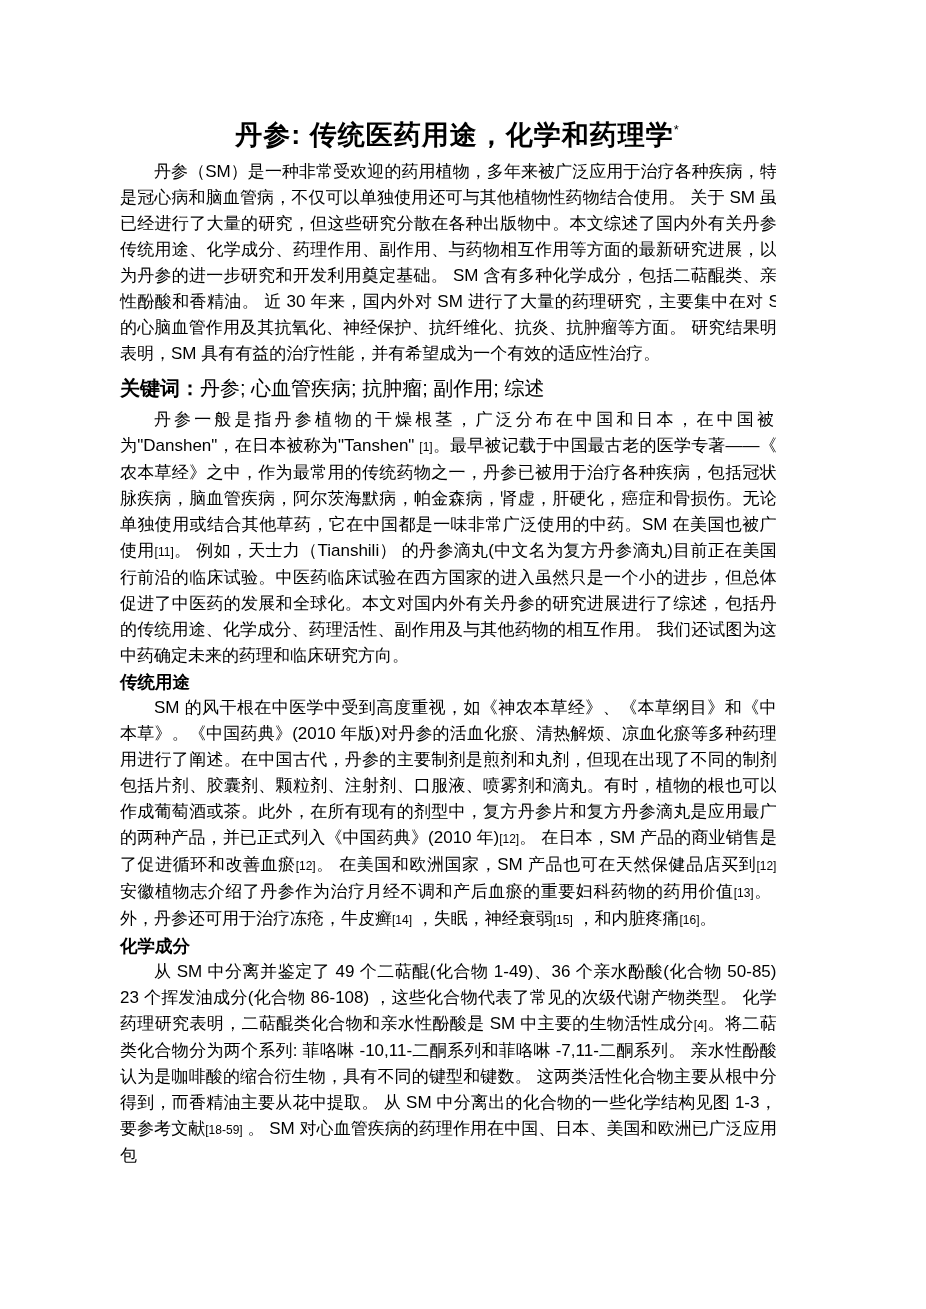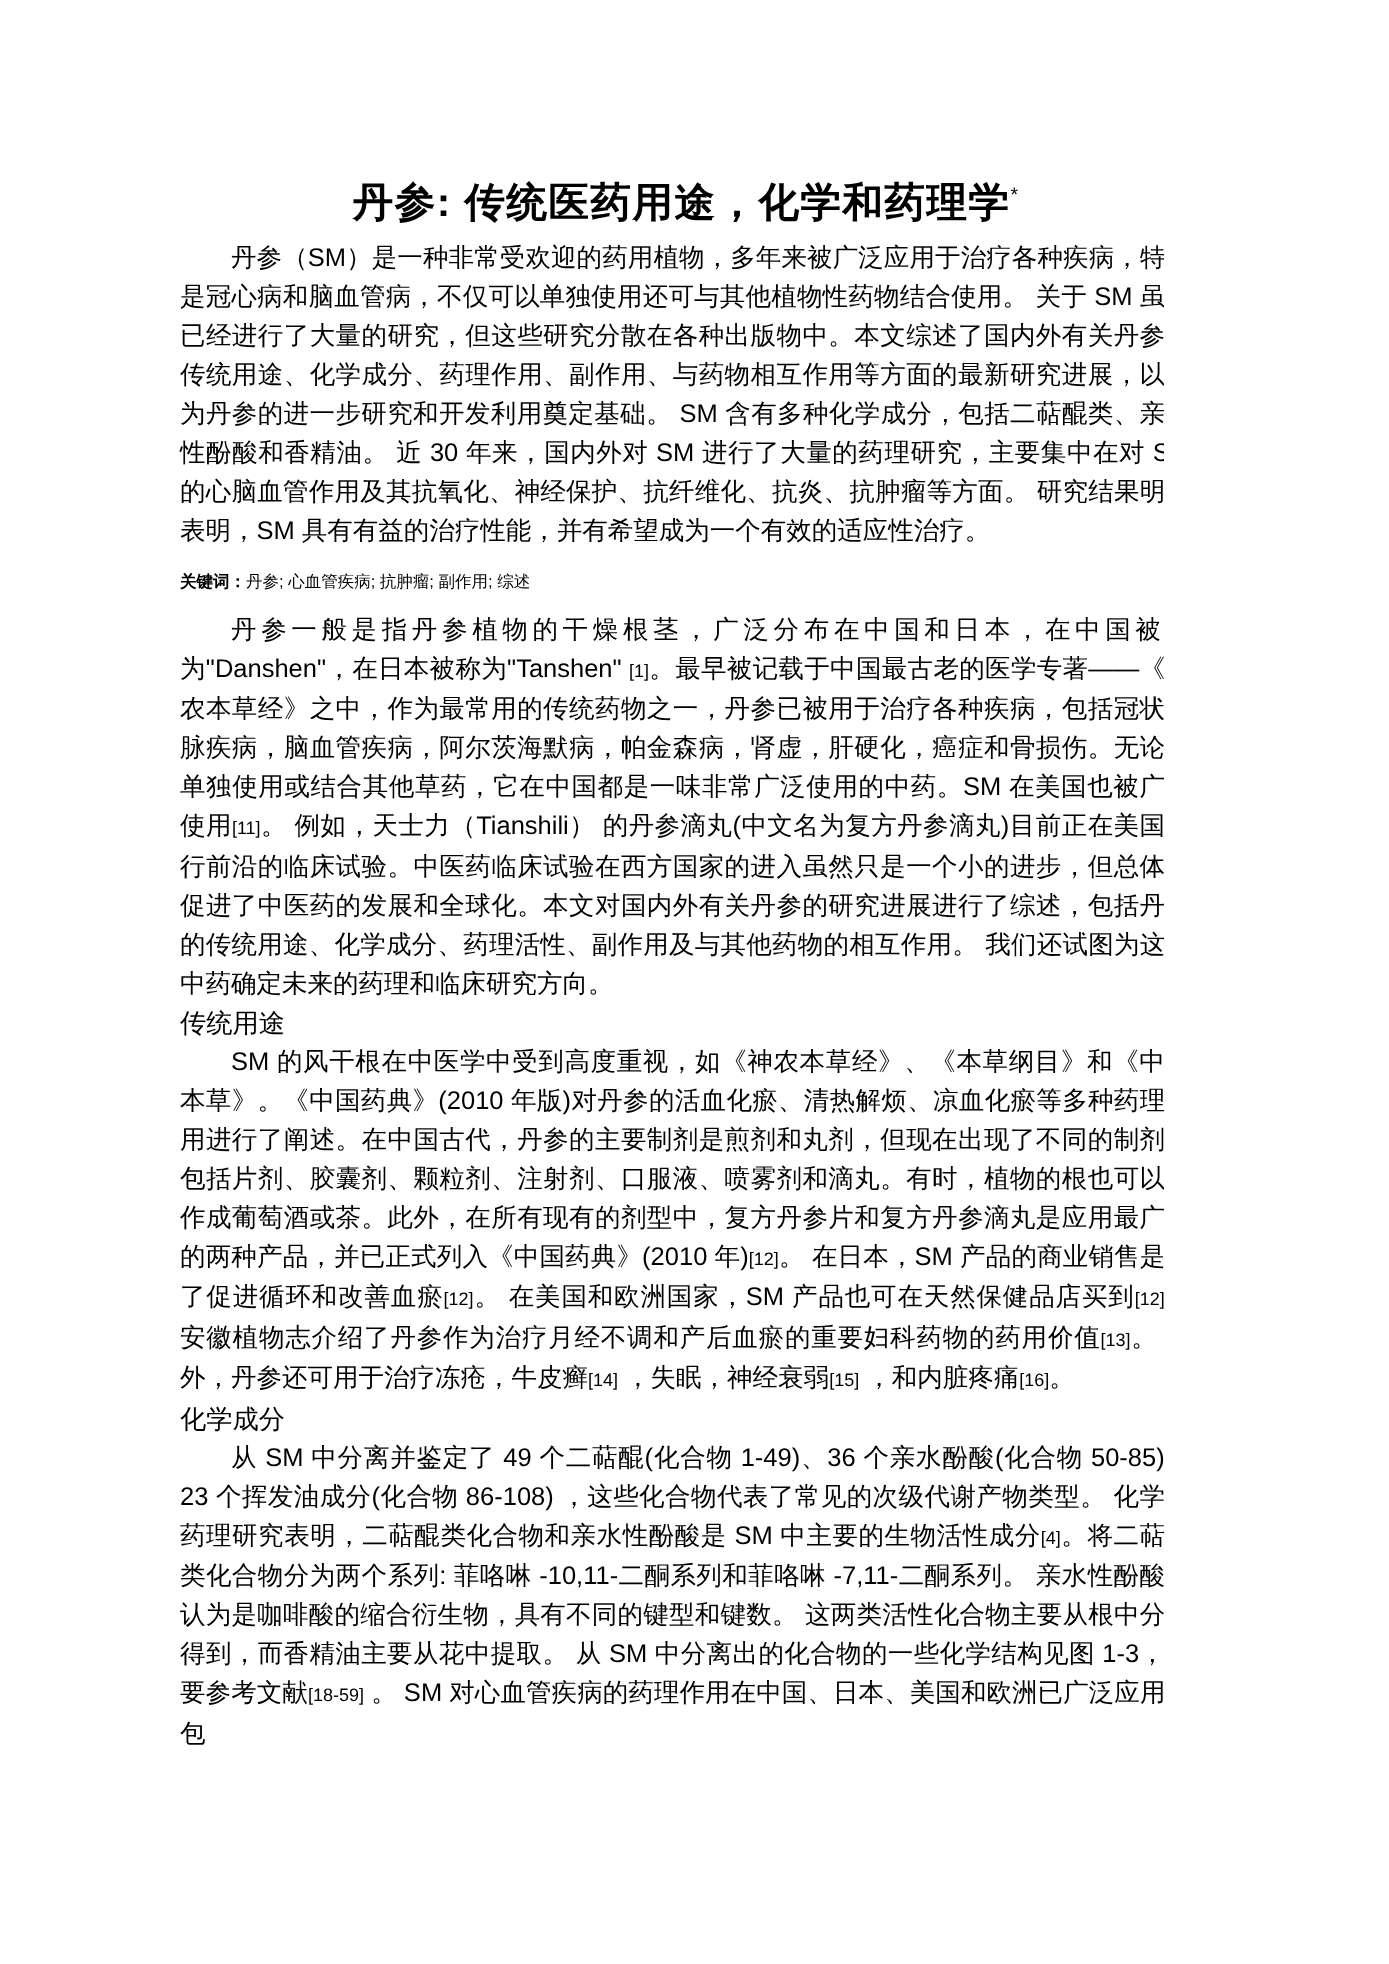--- a/index.html
+++ b/index.html
@@ -41,34 +41,34 @@
     font-size: 19px;
     line-height: 26px;
     font-weight: 700;
   }
   .h-abstract { margin-top: 18px; }
   .h-intro    { margin-top: 20px; }
   .h-sm {
     margin: 0;
     font-size: 17.5px;
     line-height: 26px;
-    font-weight: 400;
+    font-weight: 700;
   }
   .para {
     margin: 0;
     font-size: 17px;
     line-height: 26px;
     text-align: justify;
     text-justify: inter-ideograph;
     text-indent: 2em;
   }
   .para-first { margin-top: 6px; }
   .keywords-line {
     margin: 8px 0 0 0;
-    font-size: 11px;
+    font-size: 20px;
     line-height: 26px;
   }
   .keywords-label { font-weight: 700; }
   .ref { font-size: 12px; }
 </style>
 </head>
 <body>
 
 <div class="page">
   <div class="content">

